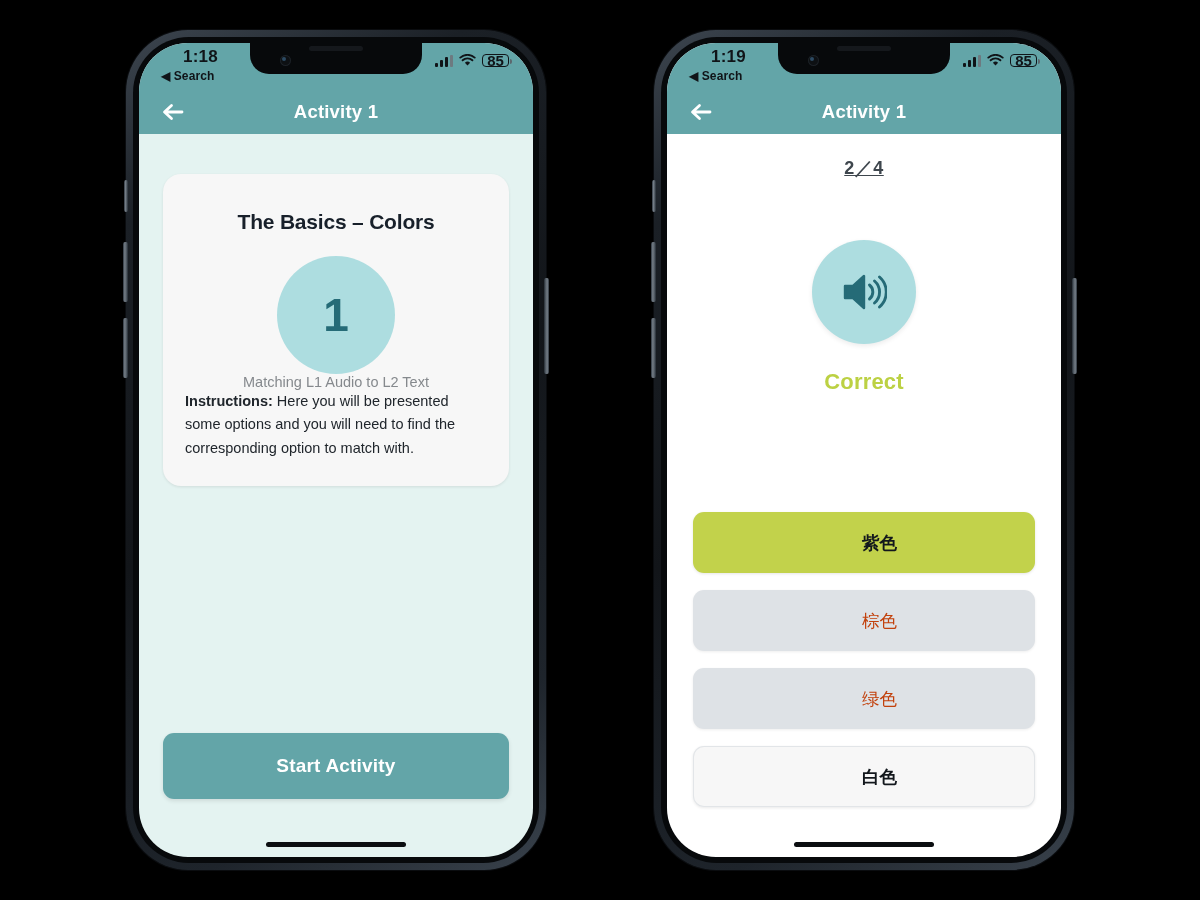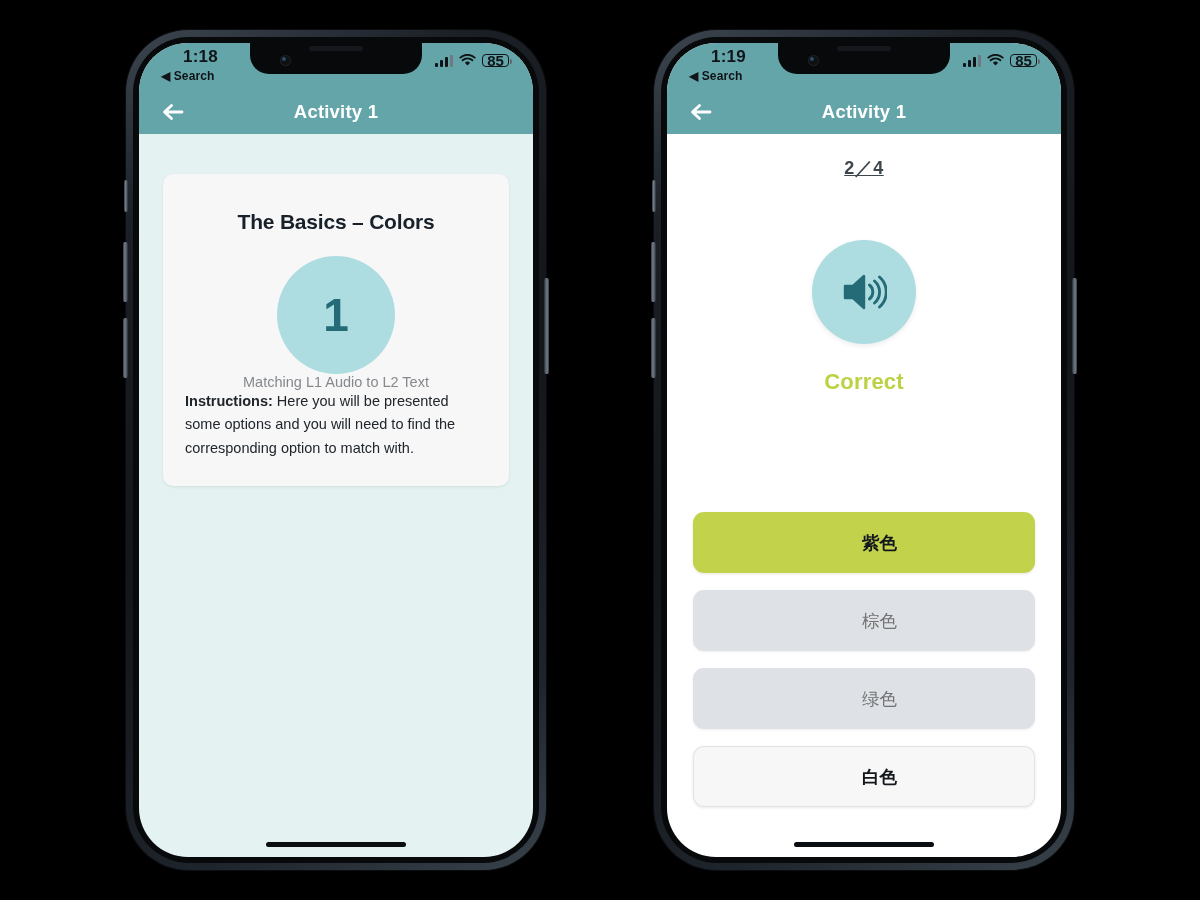--- a/index.html
+++ b/index.html
@@ -181,21 +181,21 @@
 
   
   .intro-body {
     flex: 1 1 auto;
     display: flex;
     flex-direction: column;
     padding: 40px 24px 0;
   }
   .card {
     background: #F7F7F7;
-    border-radius: 10px;
+    border-radius: 18px;
     padding: 36px 22px 26px;
     box-shadow: 0 1px 3px rgba(0,0,0,0.09);
     display: flex;
     flex-direction: column;
     align-items: center;
   }
   .card-title {
     font-size: 21px;
     font-weight: bold;
     color: #18202a;
@@ -290,21 +290,21 @@
     font-size: 17.5px;
     font-weight: bold;
     display: flex;
     align-items: center;
     justify-content: center;
     cursor: pointer;
     box-shadow: 0 1px 3px rgba(0,0,0,0.10);
     padding-left: 31px;
   }
   .option.correct   { background: #C2D24B; color: #12171c; }
-  .option.disabled  { background: #DEE2E6; color: #737373; font-weight: normal; box-shadow: 0 1px 3px rgba(0,0,0,0.07); }
+  .option.disabled  { background: #DEE2E6; color: #c2410c; font-weight: normal; box-shadow: 0 1px 3px rgba(0,0,0,0.07); }
   .option.neutral   { background: #F7F7F7; color: #12171c; box-shadow: inset 0 0 0 1px #e2e5e8, 0 1px 3px rgba(0,0,0,0.09); }
 
   
   .home-bar {
     position: absolute;
     bottom: 10px;
     left: 50%;
     transform: translateX(-50%);
     width: 140px; height: 5px;
     border-radius: 3px;
@@ -363,20 +363,23 @@
           <div class="card">
             <div class="card-title">The Basics – Colors</div>
             <div class="num-circle">1</div>
             <div class="card-sub">Matching L1 Audio to L2 Text</div>
             <div class="card-instructions">
               <b>Instructions:</b><span> Here you will be presented some options and you will need to find the corresponding option to match with.</span>
             </div>
           </div>
         </div>
 
+        <div class="start-wrap">
+          <button class="start-btn">Start Activity</button>
+        </div>
 
         <div class="home-bar"></div>
       </div>
     </div>
 
     <div class="notch">
       <div class="notch-speaker"></div>
       <div class="notch-cam"></div>
     </div>
   </div>

